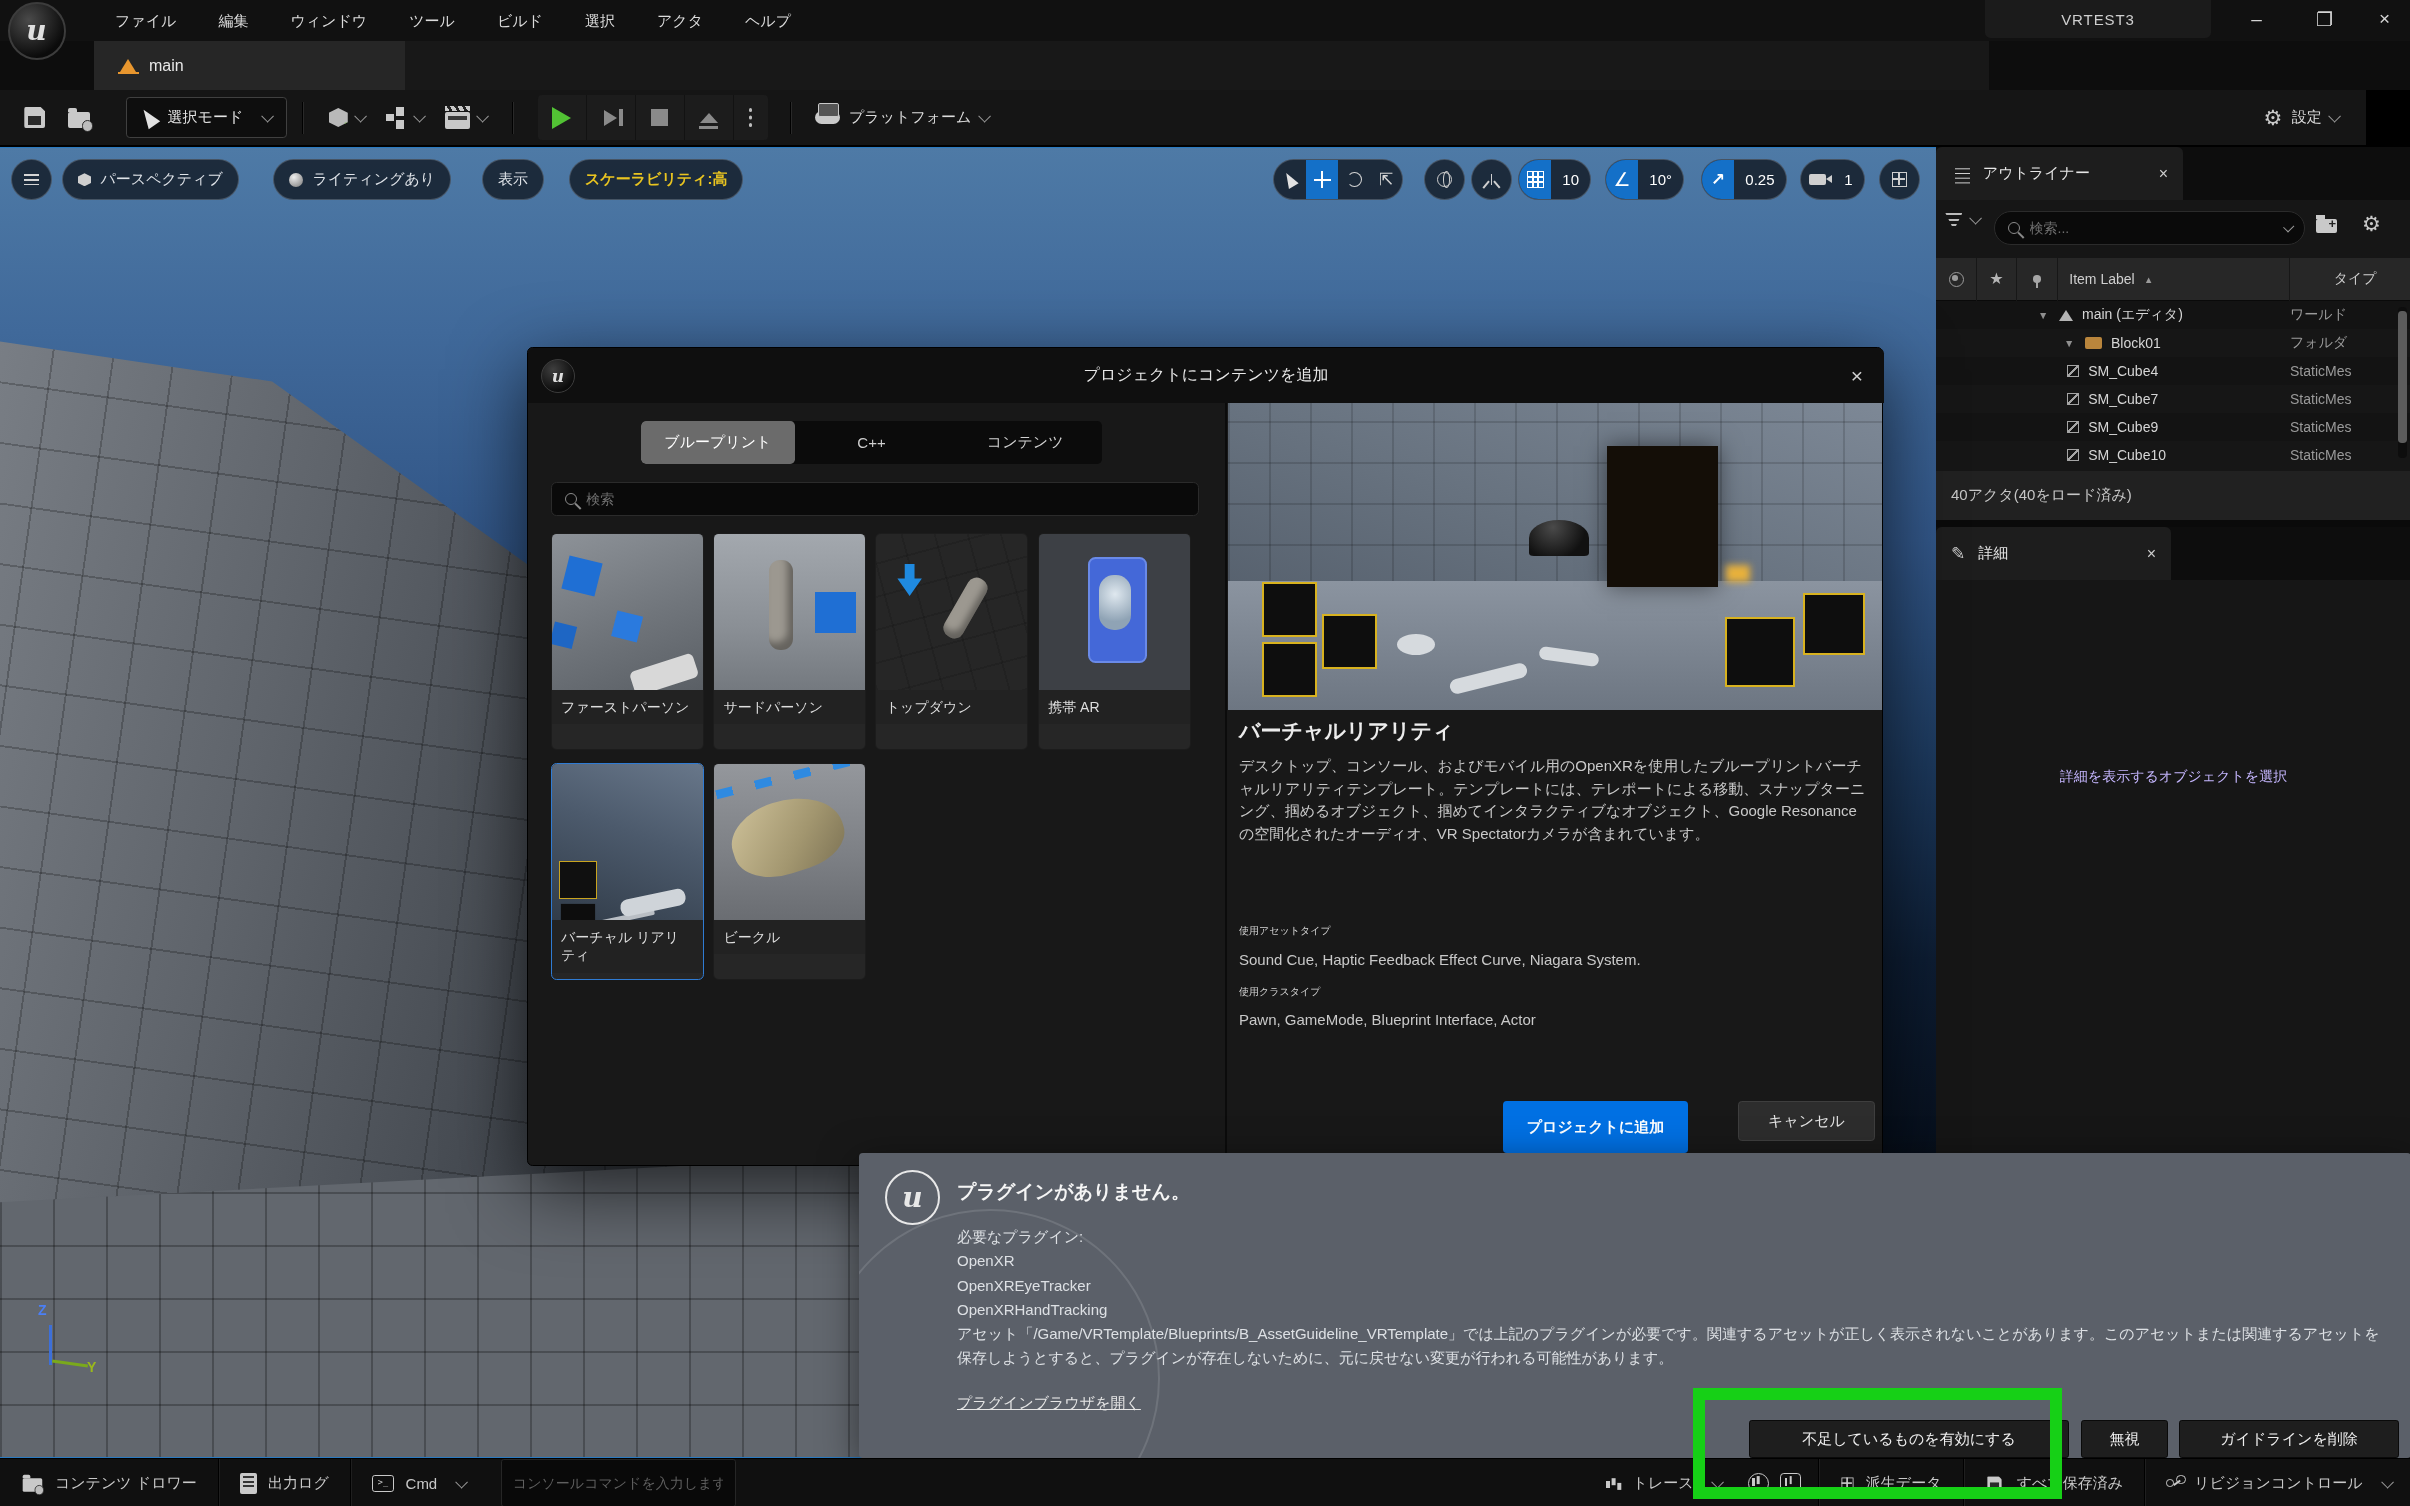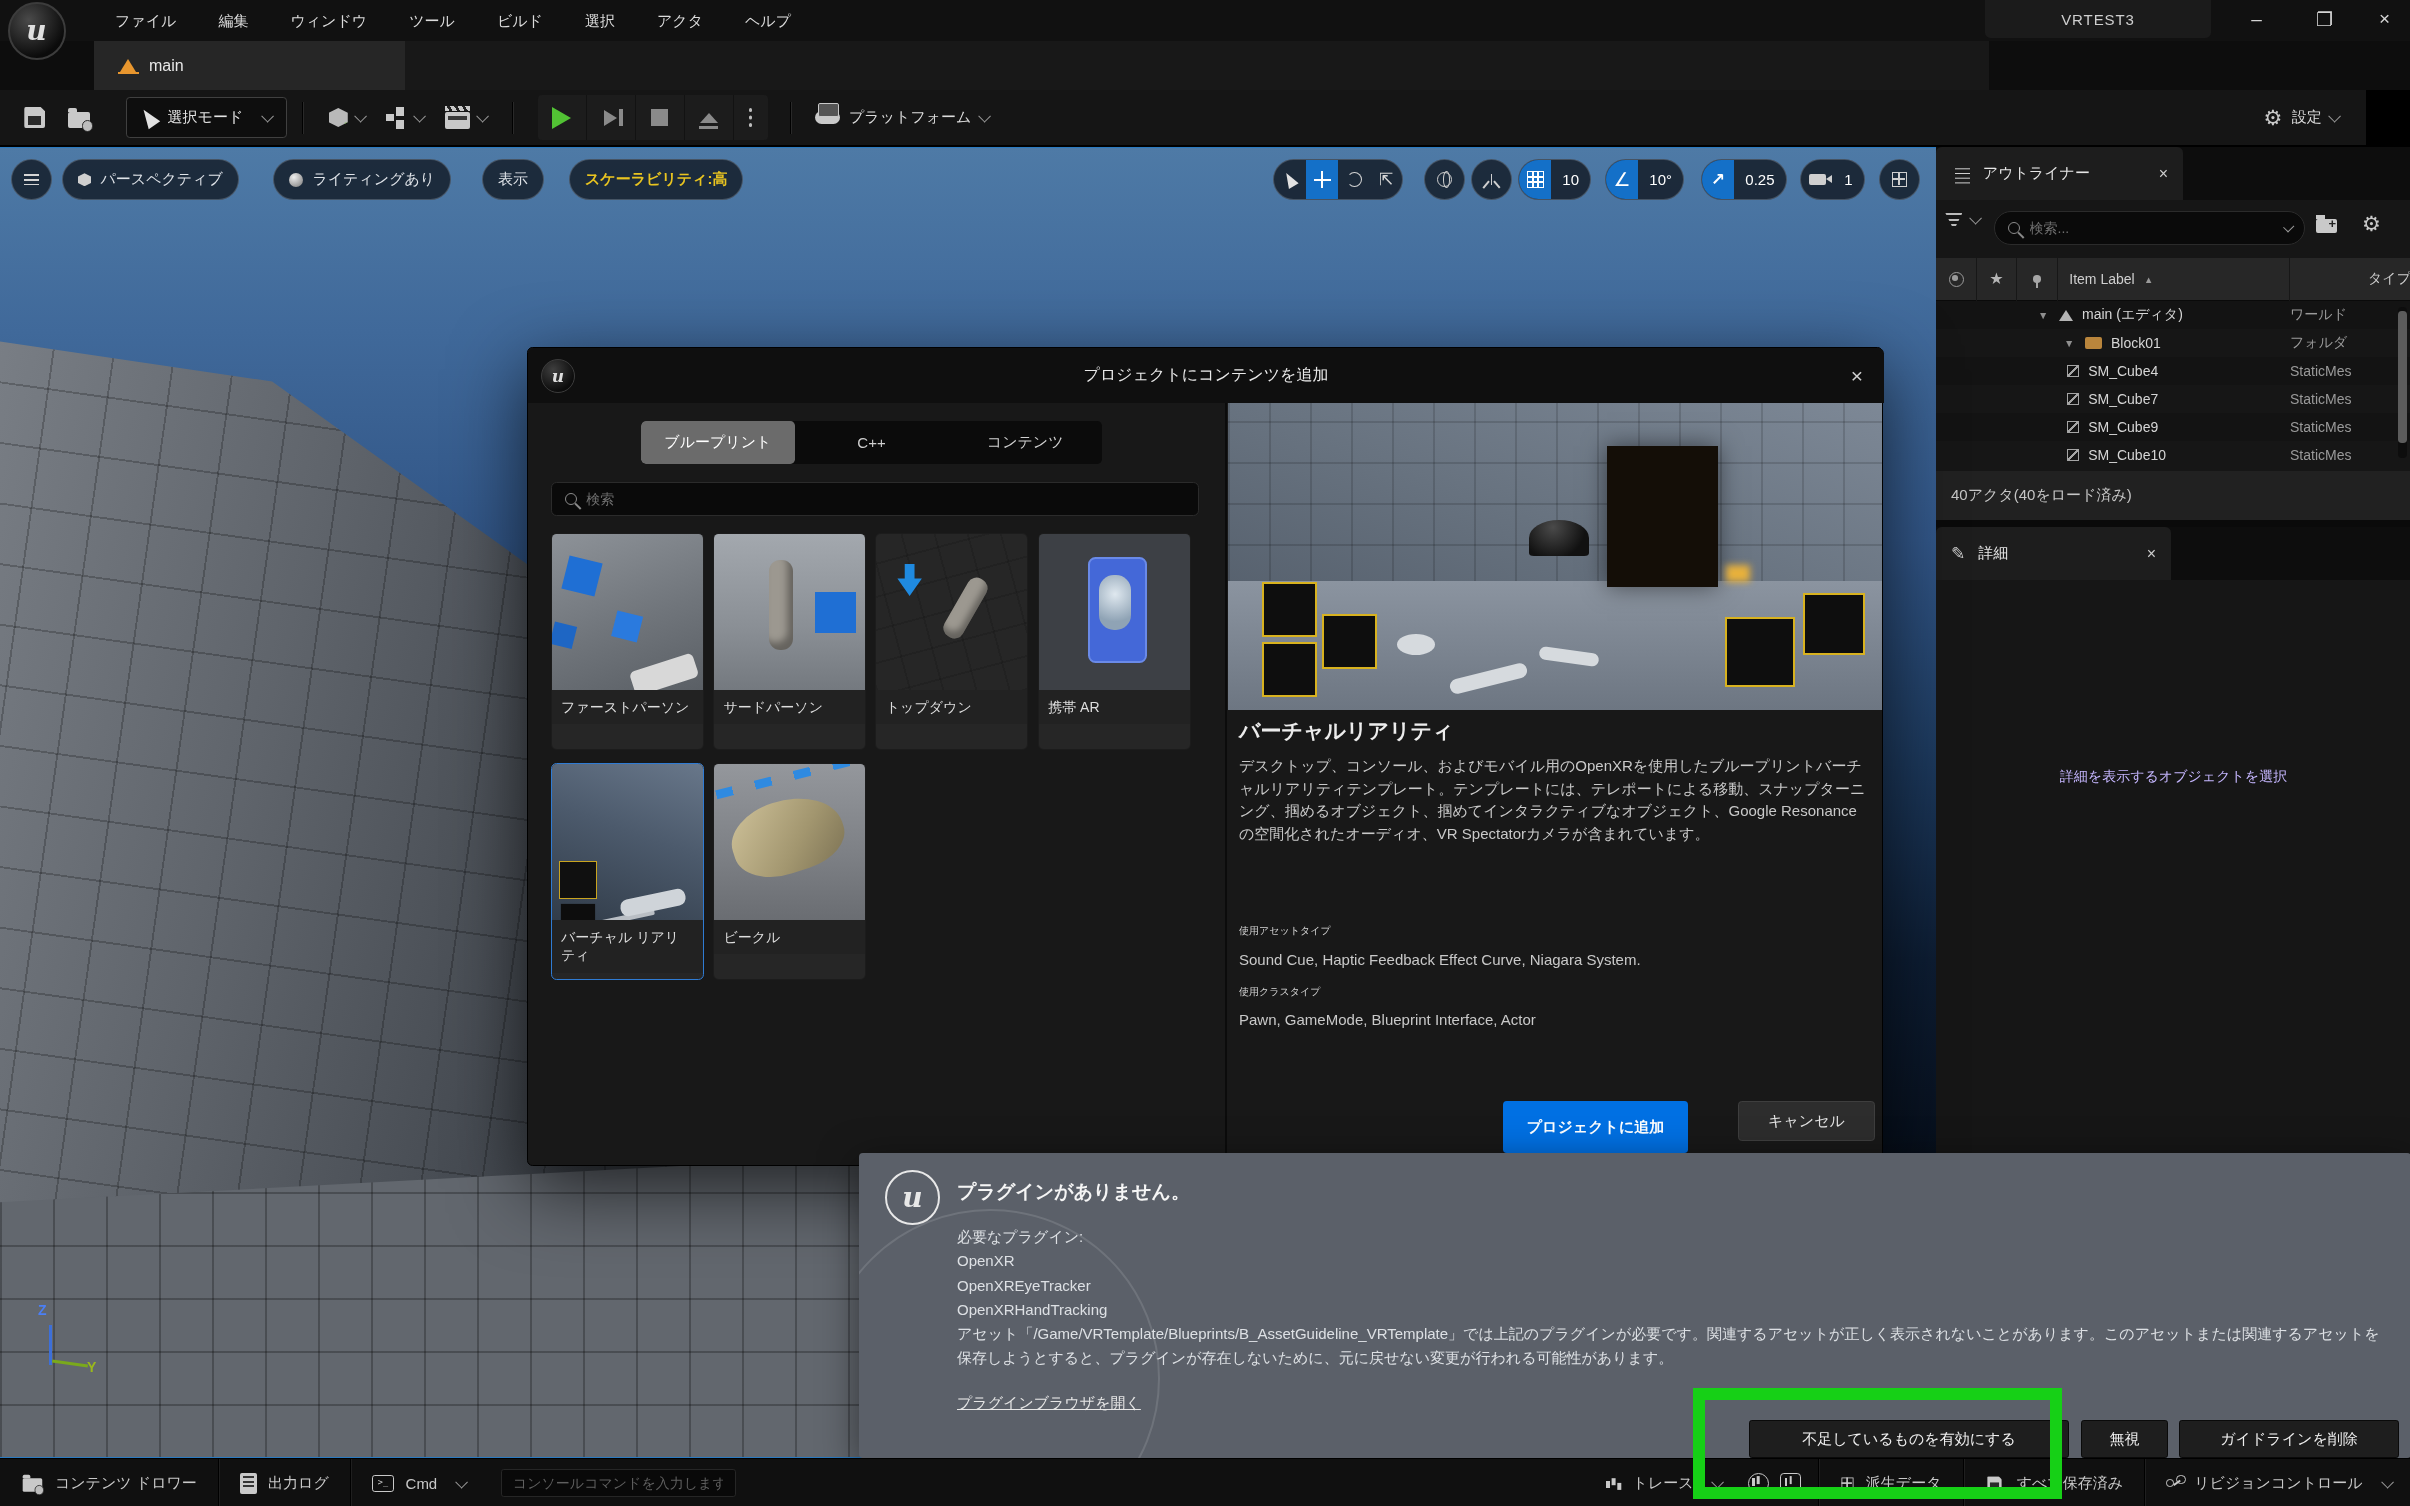--- a/index.html
+++ b/index.html
@@ -222,21 +222,21 @@
   #notif-lines{position:absolute;left:98px;top:72px;width:1431px;color:#dde0e4;font-size:15px;line-height:1.62}
   #notif-link{position:absolute;left:98px;top:241px;color:#e6e6e6;font-size:15px;text-decoration:underline}
   .notif-btn{position:absolute;top:267px;height:38px;background:#1e1e1e;border:0.9px solid #0a0a0a;border-radius:2.8px;color:#f0f0f0;font-size:15px;display:flex;align-items:center;justify-content:center}
   #btn-enable{left:890px;width:320px}
   #btn-ignore{left:1222px;width:87px}
   #btn-remove{left:1320px;width:220px}
   
   #statusbar{left:0;top:1458px;width:2411px;height:49px;background:#101010;border-top:0.9px solid #000;display:flex;align-items:center;color:#c8c8c8;font-size:15px}
   .sb-item{display:flex;align-items:center;gap:11.3px;padding:0 21px;height:49px}
   .sb-sep{width:0.9px;height:49px;background:#000;box-shadow:0.9px 0 0 #222}
-  #console{width:235px;height:28px;background:#090909;border:0.9px solid #262626;border-radius:2.8px;margin-left:15px;display:flex;align-items:center;padding:0 11.3px}
+  #console{width:235px;height:48px;background:#090909;border:0.9px solid #262626;border-radius:2.8px;margin-left:15px;display:flex;align-items:center;padding:0 11.3px}
   #console input{background:transparent;border:none;outline:none;color:#bdbdbd;width:100%;font-size:14px;font-family:inherit}
   #console input::placeholder{color:#5f5f5f}
   
   #greenbox{left:1693px;top:1388px;width:369px;height:111px;border:12.2px solid #16d016;z-index:50}
 </style>
 </head>
 <body>
 
 <div id="titlebar" class="abs">
   <div id="menubar" class="abs row">
@@ -425,21 +425,21 @@
     <div class="hcell" style="width:40px">
         <span class="i i-star">★</span>
       </div>
     <div class="hcell" style="width:41px">
         <span class="i i-pin"></span>
       </div>
     <div class="hcell" style="width:232px;justify-content:flex-start;padding-left:11.3px;gap:9.4px">
       <span>Item Label</span>
       <span style="font-size:9.4px;color:#9a9a9a">▲</span>
     </div>
-    <div class="hcell" style="width:121px;justify-content:flex-end;padding-left:9.4px;border-right:none">
+    <div class="hcell" style="width:121px;justify-content:center;padding-left:9.4px;border-right:none">
       <span>タイプ</span>
     </div>
   </div>
   <div id="ol-rows" class="abs">
 
   <div class="ol-row d0">
       <span class="ol-exp">▼</span>
       <span class="ol-icon ic-world"></span>
       <span class="ol-label">main (エディタ)</span>
       <span class="ol-type">ワールド</span>

